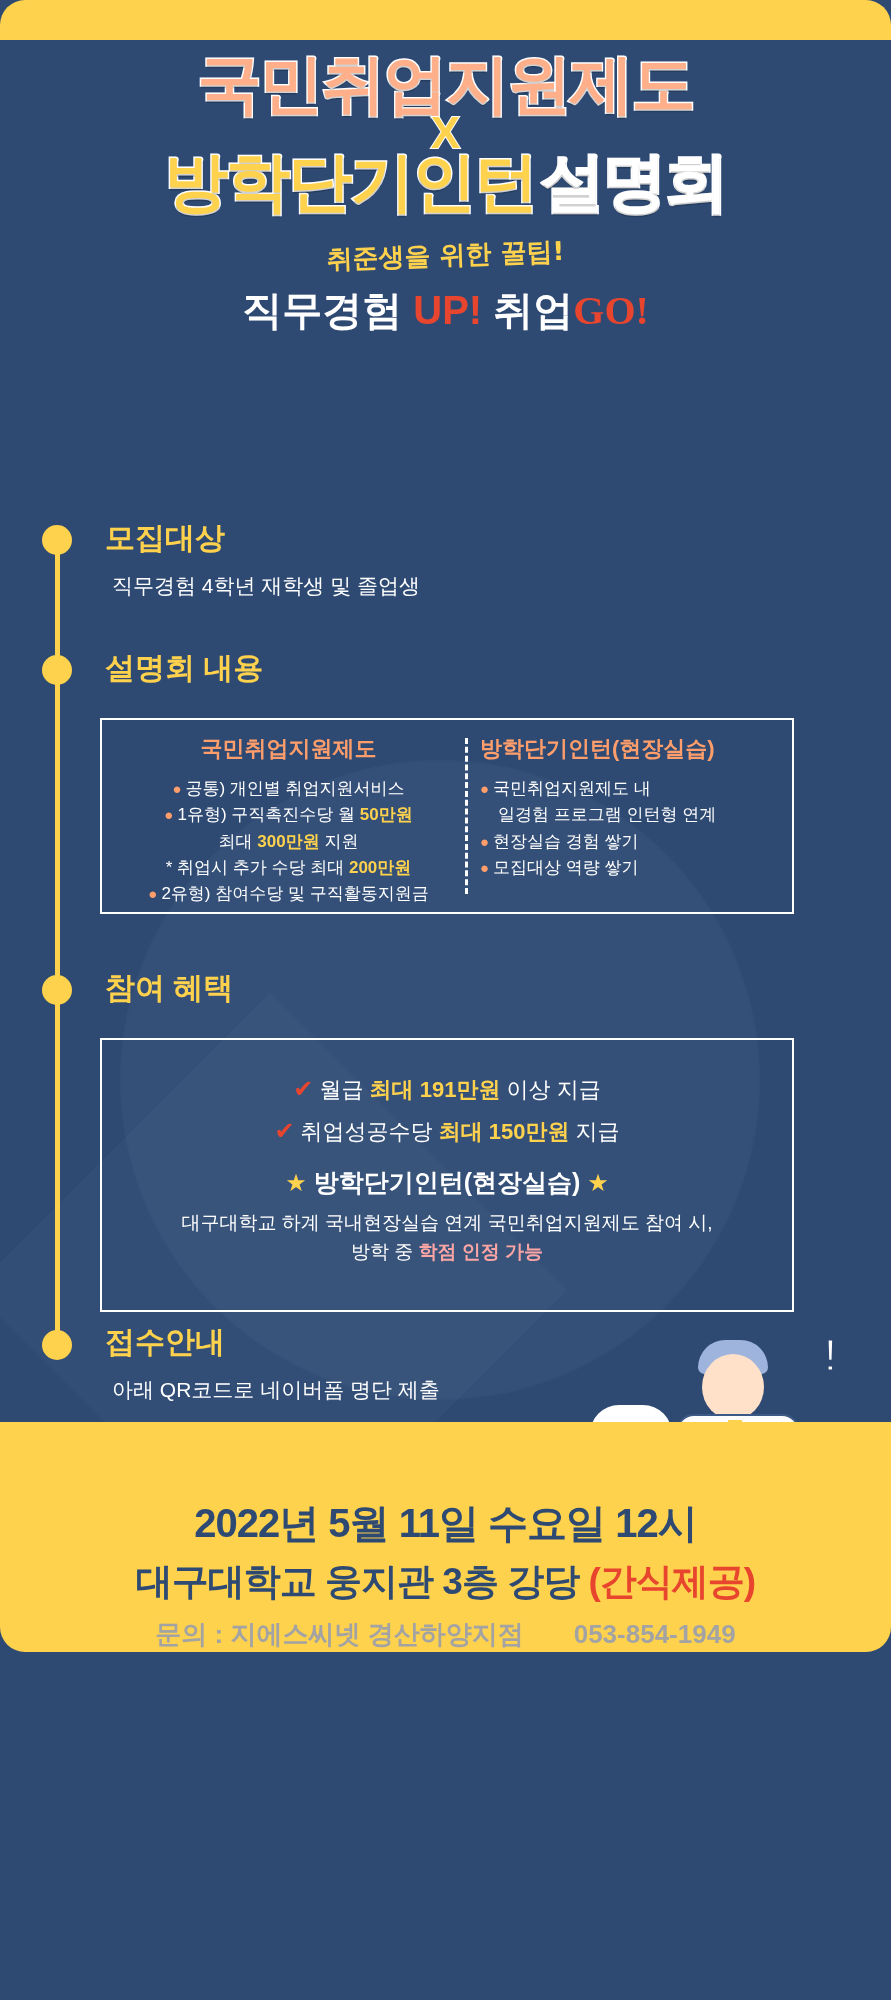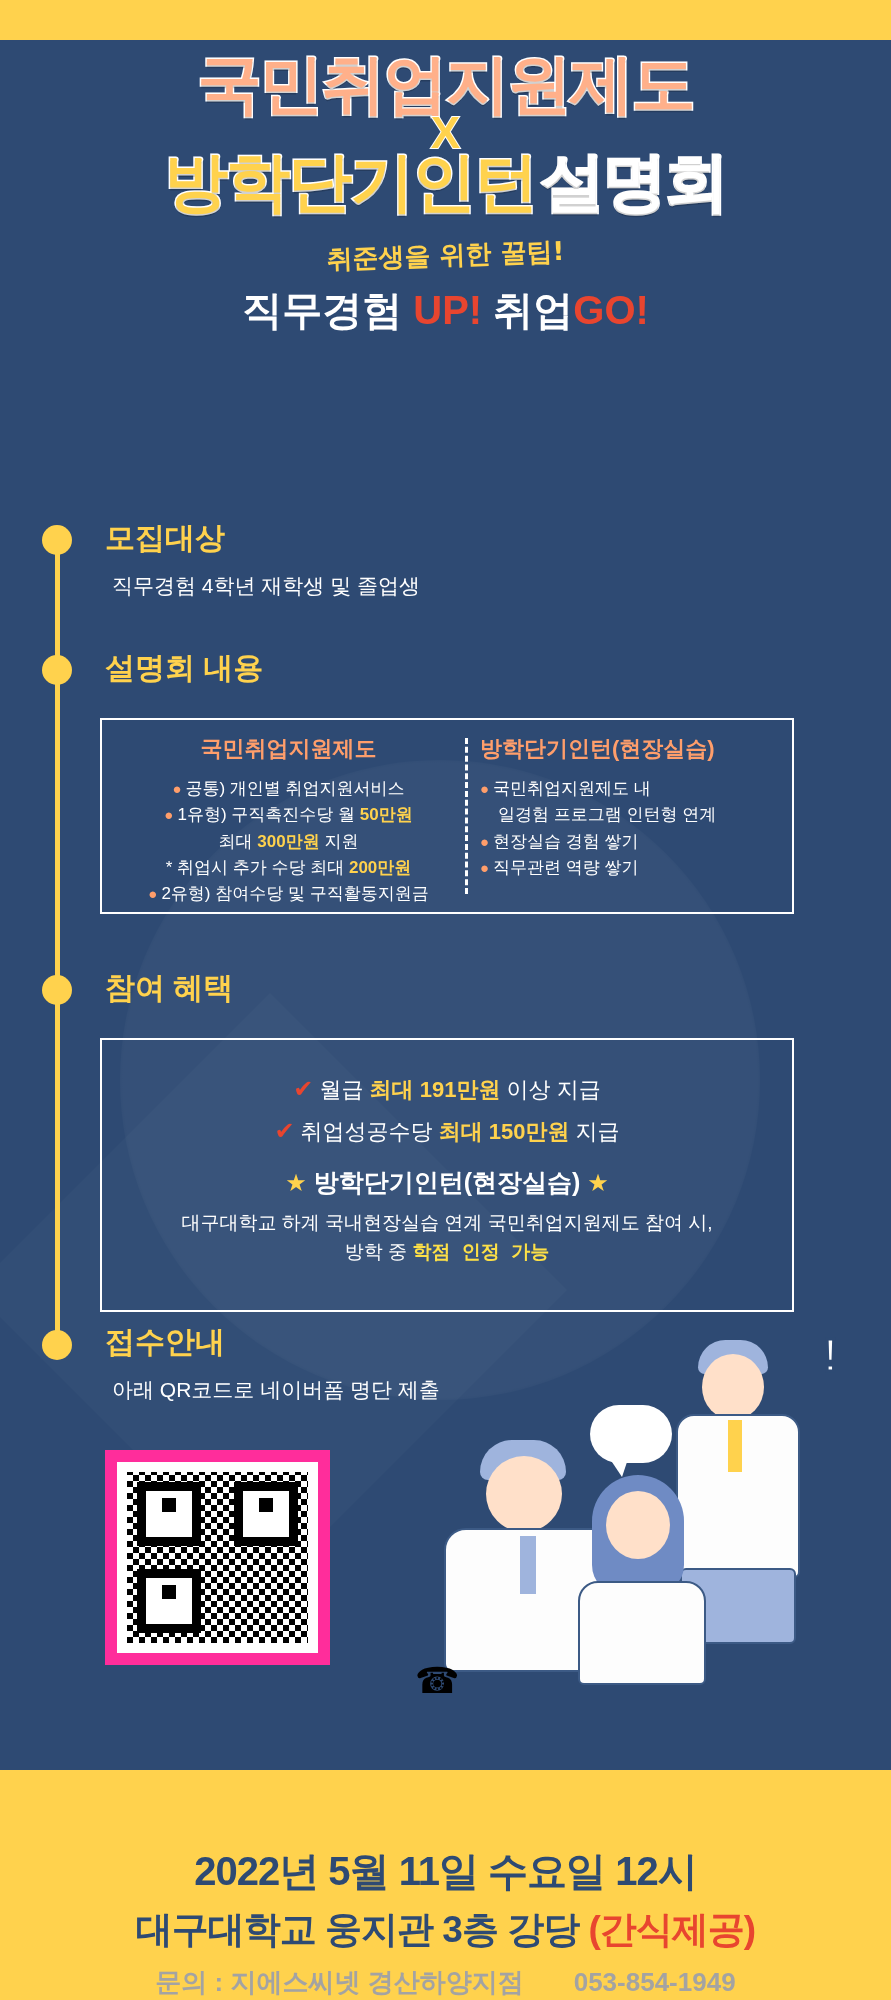--- a/index.html
+++ b/index.html
@@ -5,23 +5,24 @@
   html,body{margin:0;padding:0;}
   body{
     width:891px;height:2000px;
     background:#2e4a73;
     font-family:"Liberation Sans","DejaVu Sans",sans-serif;
     overflow:hidden;
     position:relative;
   }
   .poster{
     position:relative;
-    width:891px;height:2000px;
+    width:891px;height:1652px;
     background:#2e4a73;
     overflow:hidden;
+    border-radius:25px;
   }
   
   .wm{
     position:absolute;left:120px;top:760px;width:640px;height:640px;
     border-radius:50%;
     background:radial-gradient(circle at 50% 50%, rgba(255,255,255,0.035) 0 70%, rgba(255,255,255,0) 72%);
     pointer-events:none;
   }
   .wm2{
     position:absolute;left:60px;top:1080px;width:420px;height:420px;
@@ -68,21 +69,21 @@
   }
   .subtitle{
     margin-top:22px;color:#ffd24d;font-size:26px;font-weight:bold;
     font-family:"DejaVu Sans",sans-serif;
     transform:rotate(-2deg);
   }
   .tagline{
     margin-top:10px;font-size:40px;font-weight:bold;color:#ffffff;
   }
   .tagline .up{color:#e8452f;}
-  .tagline .go{color:#e8452f;}
+  .tagline .go{color:#e8452f;font-family:Liberation Serif, serif;}
 
   
   .timeline{
     position:absolute;left:55px;top:530px;width:5px;height:825px;background:#ffd24d;
   }
   .dot{
     position:absolute;left:42px;width:30px;height:30px;border-radius:50%;
     background:#ffd24d;
   }
   .d1{top:525px;}
@@ -117,21 +118,21 @@
 
   
   #box2{left:100px;top:1038px;width:690px;height:270px;}
   .benefit{
     color:#ffffff;font-size:22px;text-align:center;line-height:1.75;
   }
   .check{color:#e8452f;font-weight:bold;font-size:24px;margin-right:6px;}
   .star{color:#ffd24d;font-size:24px;}
   .b2head{color:#ffffff;font-size:25px;font-weight:bold;text-align:center;margin-top:14px;}
   .b2note{color:#ffffff;font-size:19px;text-align:center;line-height:1.5;margin-top:10px;}
-  .b2note .hl{color:#fde047;font-family:Liberation Mono, monospace;}
+  .b2note .hl{color:#fca5a5;}
 
   
   .qr-frame{
     position:absolute;left:105px;top:1450px;width:225px;height:215px;
     border:12px solid #ff2d9b;background:#ffffff;
     box-sizing:border-box;padding:10px;
   }
   .qr-grid{
     width:100%;height:100%;
     background:
@@ -234,21 +235,21 @@
       <div class="li">
         <span class="bul">●</span><span>국민취업지원제도 내</span>
       </div>
       <div class="li" style="padding-left:18px">
         <span>일경험 프로그램 인턴형 연계</span>
       </div>
       <div class="li">
         <span class="bul">●</span><span>현장실습 경험 쌓기</span>
       </div>
       <div class="li">
-        <span class="bul">●</span><span>직무관련 역량 쌓기</span>
+        <span class="bul">●</span><span>모집대상 역량 쌓기</span>
       </div>
     </div>
   </div>
 
   <div class="sect-h" style="top:968px">참여 혜택</div>
 
   <div class="box" id="box2">
     <div style="padding-top:28px">
       <div class="benefit">
         <span class="check">✔</span><span>월급 </span><span class="hl">최대 191만원</span><span> 이상 지급</span>

